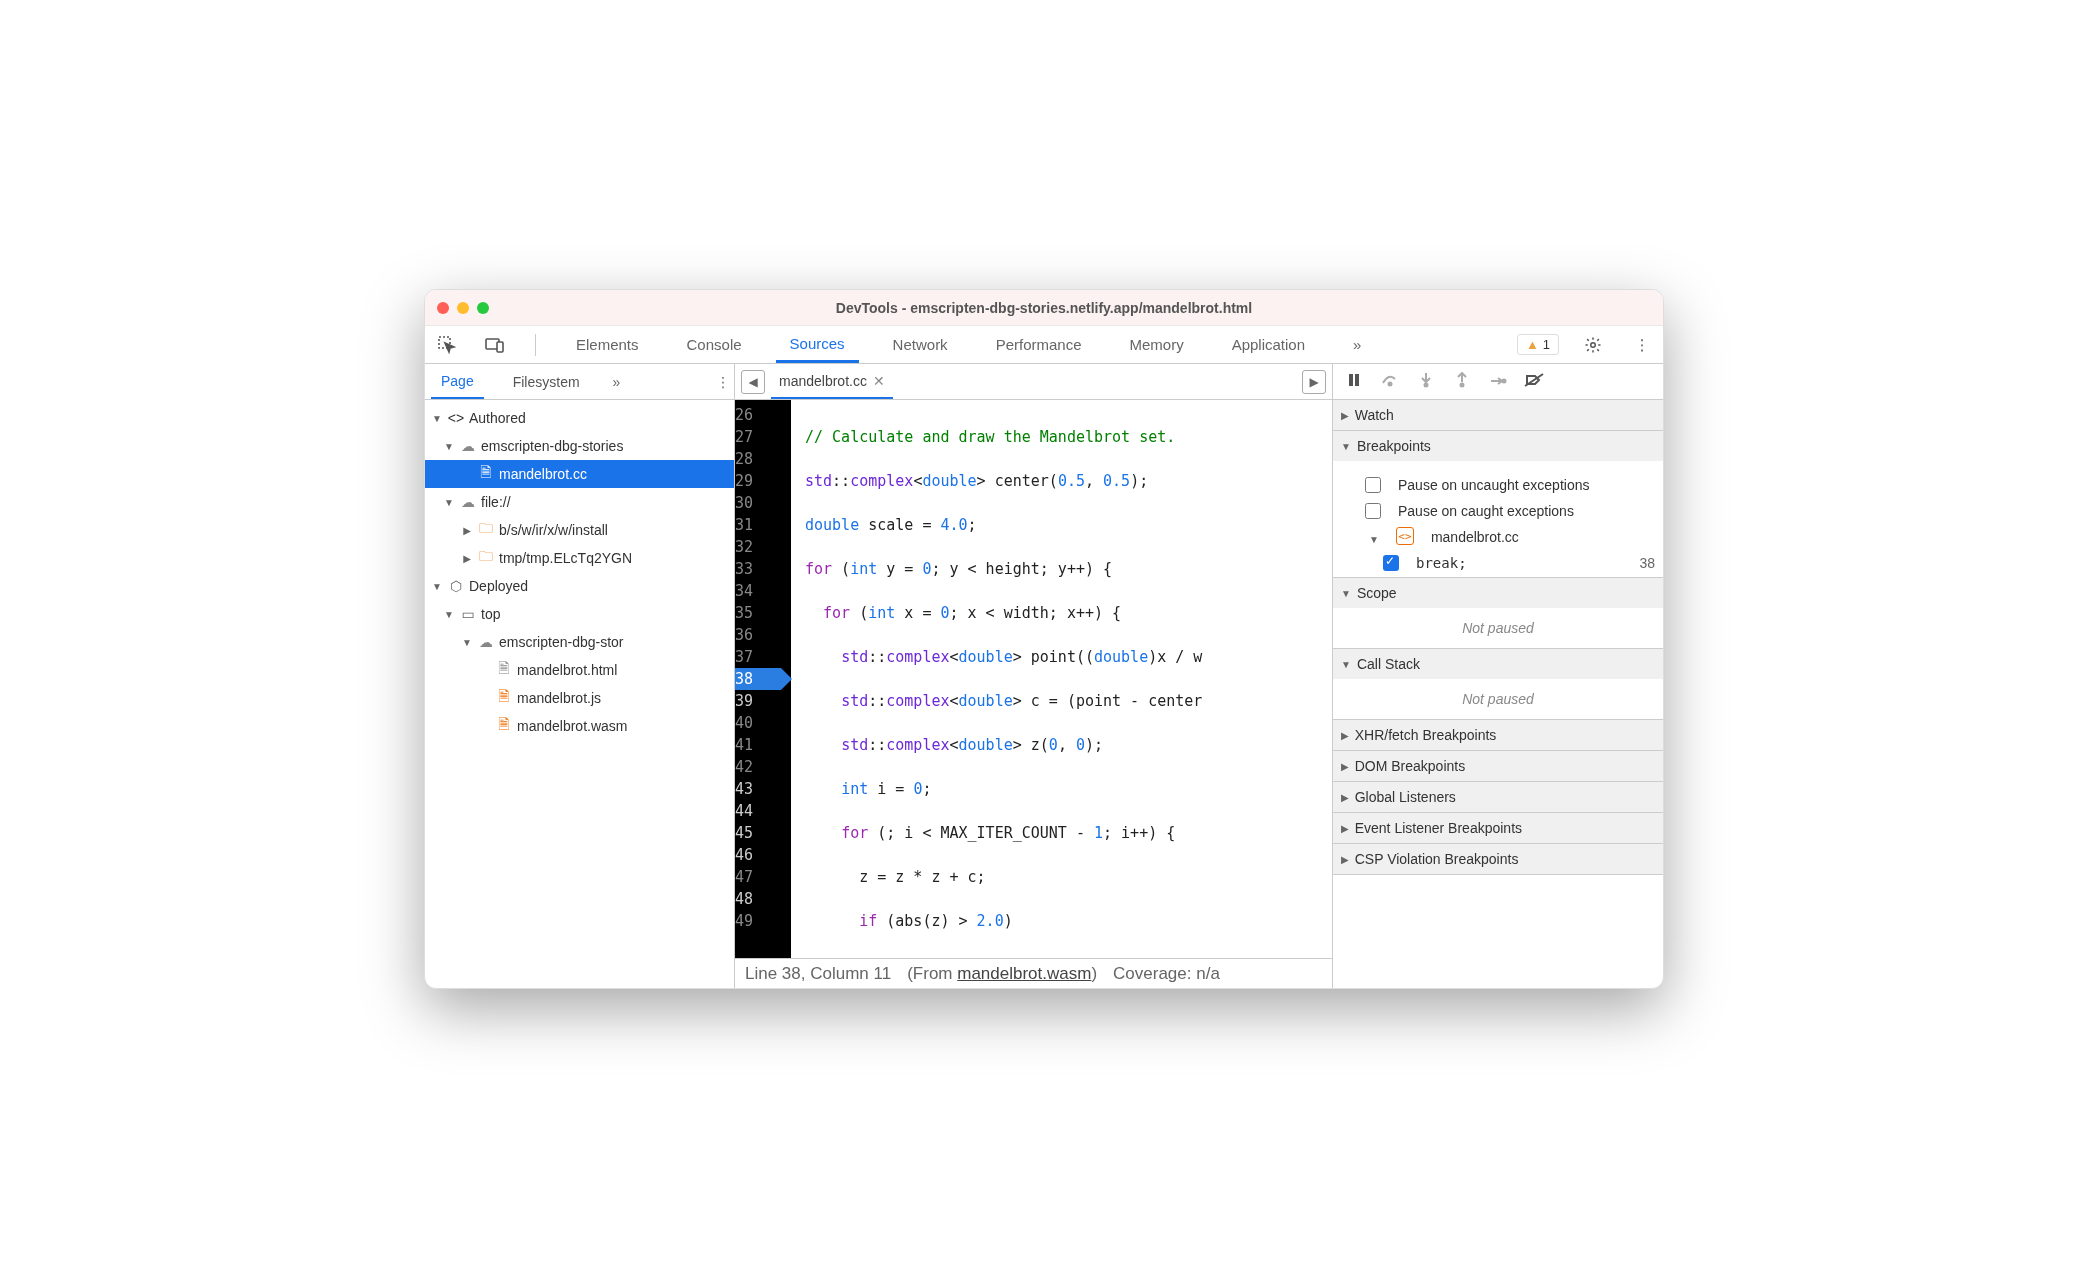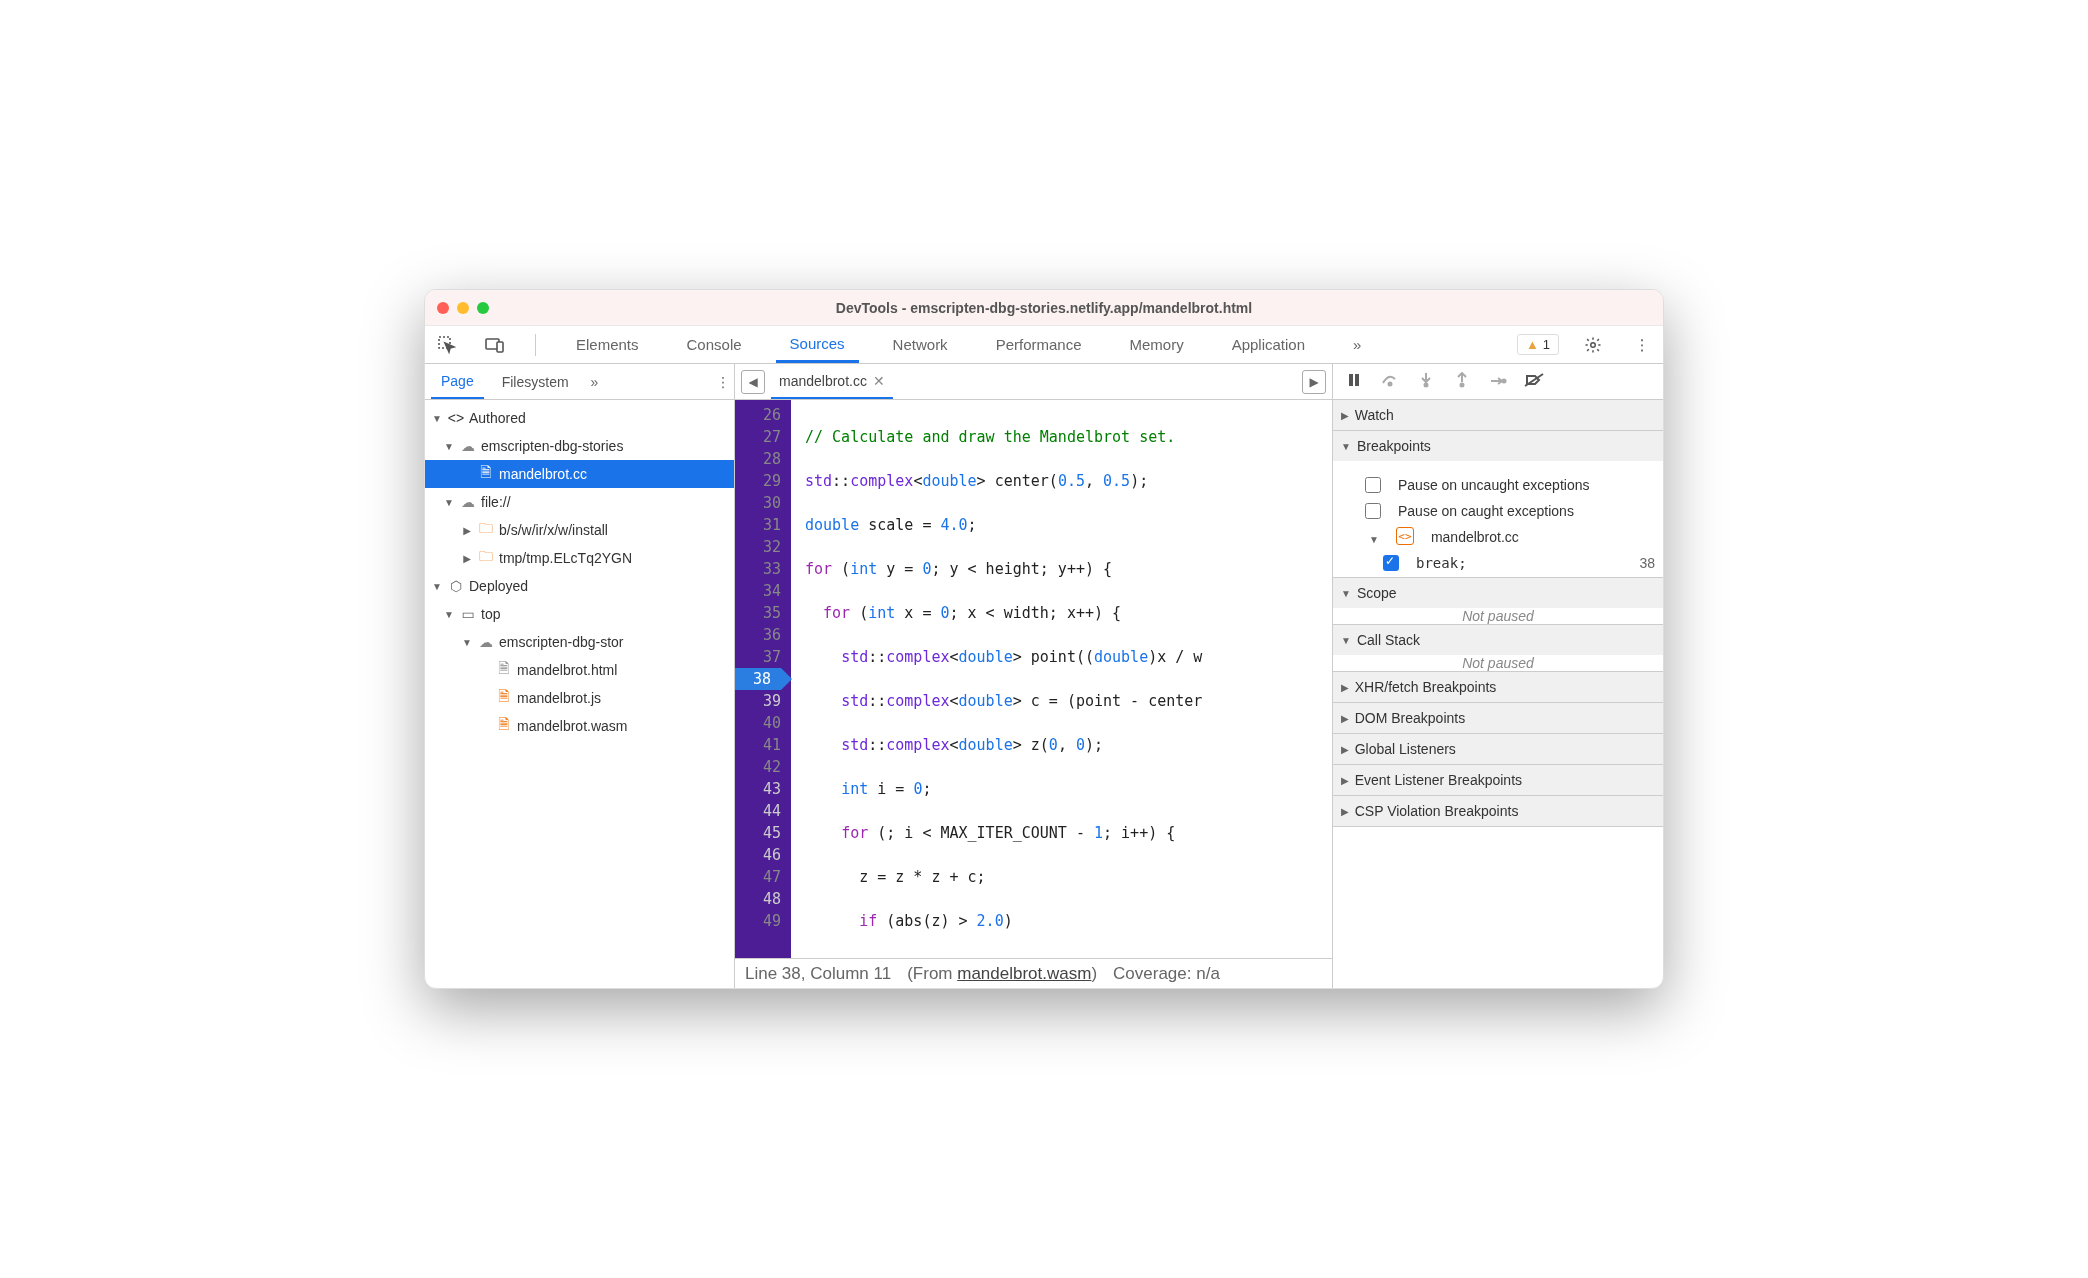--- a/index.html
+++ b/index.html
@@ -15,21 +15,21 @@
 .tabbar .icon-btn { width: 28px; height: 28px; display: flex; align-items: center; justify-content: center; color: #555; }
 .tabbar .tab { padding: 0 14px; height: 100%; display: flex; align-items: center; cursor: pointer; }
 .tabbar .tab.active { color: #1a73e8; font-weight: 500; border-bottom: 3px solid #1a73e8; }
 .tabbar .spacer { flex: 1; }
 .warn-badge { display: flex; align-items: center; gap: 4px; border: 1px solid #ddd; border-radius: 3px; padding: 2px 8px; font-size: 13px; color: #333; }
 .warn-triangle { color: #e8a33d; }
 
 .main { flex: 1; display: flex; min-height: 0; }
 
 .navigator { width: 310px; border-right: 1px solid #ccc; display: flex; flex-direction: column; font-size: 14px; color: #333; }
-.nav-tabs { display: flex; align-items: center; height: 36px; border-bottom: 1px solid #ccc; padding: 0 6px; gap: 8px; }
+.nav-tabs { display: flex; align-items: center; height: 36px; border-bottom: 1px solid #ccc; padding: 0 6px; gap: 19px; }
 .nav-tabs .navtab { padding: 0 10px; height: 100%; display: flex; align-items: center; color: #555; }
 .nav-tabs .navtab.active { color: #1a73e8; border-bottom: 2px solid #1a73e8; font-weight: 500; }
 .nav-tabs .more { color: #666; margin-left: 4px; }
 .tree { flex: 1; overflow: auto; padding: 4px 0; }
 .tree-item { display: flex; align-items: center; height: 28px; padding-left: 6px; gap: 4px; white-space: nowrap; overflow: hidden; }
 .tree-item.selected { background: #1a73e8; color: #fff; }
 .tree .arrow { width: 12px; text-align: center; font-size: 10px; color: #666; }
 .tree-item.selected .arrow { color: #fff; }
 .tree .ic { width: 18px; text-align: center; font-size: 14px; }
 .ic.cloud { color: #888; }
@@ -40,42 +40,42 @@
 .ic.frame { color: #666; }
 .tree-item.selected .ic { color: #fff; }
 .ind1 { padding-left: 18px; } .ind2 { padding-left: 36px; } .ind3 { padding-left: 54px; }
 
 .editor { flex: 1; display: flex; flex-direction: column; border-right: 1px solid #ccc; min-width: 0; }
 .editor-tabs { height: 36px; border-bottom: 1px solid #ccc; display: flex; align-items: center; padding: 0 6px; gap: 6px; font-size: 14px; color: #444; }
 .editor-tabs .etab { display: flex; align-items: center; gap: 6px; padding: 0 8px; height: 100%; border-bottom: 2px solid #1a73e8; }
 .editor-tabs .etab .close { color: #888; font-size: 14px; }
 .editor-tabs .pane-toggle { width: 24px; height: 24px; border: 1px solid #aaa; border-radius: 3px; display: flex; align-items: center; justify-content: center; font-size: 12px; color: #666; }
 .code { flex: 1; display: flex; font-family: "Menlo","Consolas",monospace; font-size: 15px; line-height: 22px; overflow: hidden; }
-.gutter { width: 56px; text-align: right; color: #888; background: #4c1d95; padding: 4px 10px 4px 0; }
+.gutter { width: 56px; text-align: left; color: #888; background: #000000; padding: 4px 10px 4px 0; }
 .gutter .ln { height: 22px; }
 .gutter .ln.bpln { background: #2a7de1; color: #fff; position: relative; padding-right: 10px; }
 .gutter .ln.bpln::after { content:""; position:absolute; right:-11px; top:0; border-left: 11px solid #2a7de1; border-top: 11px solid transparent; border-bottom: 11px solid transparent; }
 .gutter .ln.dim { color: #ccc; }
 .codelines { flex: 1; padding: 4px 0 4px 14px; color: #222; overflow: hidden; white-space: pre; }
 .codelines .cl { height: 22px; }
 .tok-cm { color: #008000; } .tok-kw { color: #9c27b0; } .tok-ns { color: #6d28d9; font-weight: 500; } .tok-ty { color: #1a73e8; } .tok-num { color: #1a73e8; }
 .status { height: 30px; border-top: 1px solid #ccc; display: flex; align-items: center; padding: 0 10px; font-size: 17px; color: #666; gap: 16px; }
 .status .link { text-decoration: underline; color: #444; }
 
 .debugger { width: 330px; display: flex; flex-direction: column; font-size: 14px; color: #333; }
 .debug-toolbar { height: 36px; border-bottom: 1px solid #ccc; display: flex; align-items: center; gap: 14px; padding: 0 10px; color: #888; font-size: 16px; }
 .debug-toolbar .dbtn { width: 22px; text-align: center; }
 .debug-toolbar .active { color: #444; }
 .section { border-bottom: 1px solid #ccc; }
 .section-header { height: 30px; display: flex; align-items: center; padding: 0 8px; gap: 6px; background: #f0f0f0; font-size: 14px; color: #333; }
 .section-header .tri { font-size: 10px; color: #666; }
 .section-body { padding: 6px 8px; }
 .section-body .row { display: flex; align-items: flex-end; gap: 17px; height: 26px; margin-left: 24px; }
 .row input[type=checkbox] { width: 16px; height: 16px; }
-.notpaused { text-align: center; color: #888; font-style: italic; padding: 0 0; }
+.notpaused { text-align: center; color: #888; font-style: italic; padding: 12px 0; }
 .bp-file { display: flex; align-items: center; gap: 6px; padding-left: 4px; }
 .bp-file .fileico { width: 18px; height: 18px; border: 1.5px solid #ef6c00; border-radius: 3px; display: flex; align-items: center; justify-content: center; font-size: 11px; color: #ef6c00; font-family: monospace; }
 .bp-line { display: flex; align-items: center; gap: 8px; padding-left: 18px; }
 .bp-line .chk { width: 16px; height: 16px; background: #1a73e8; border-radius: 3px; position: relative; }
 .bp-line .chk::after { content: "✓"; color: #fff; font-size: 12px; position: absolute; left: 2px; top: -1px; }
 .bp-line .lineno { margin-left: auto; color: #666; }
 .kebab { letter-spacing: -2px; }
 </style>
 </head>
 <body>

